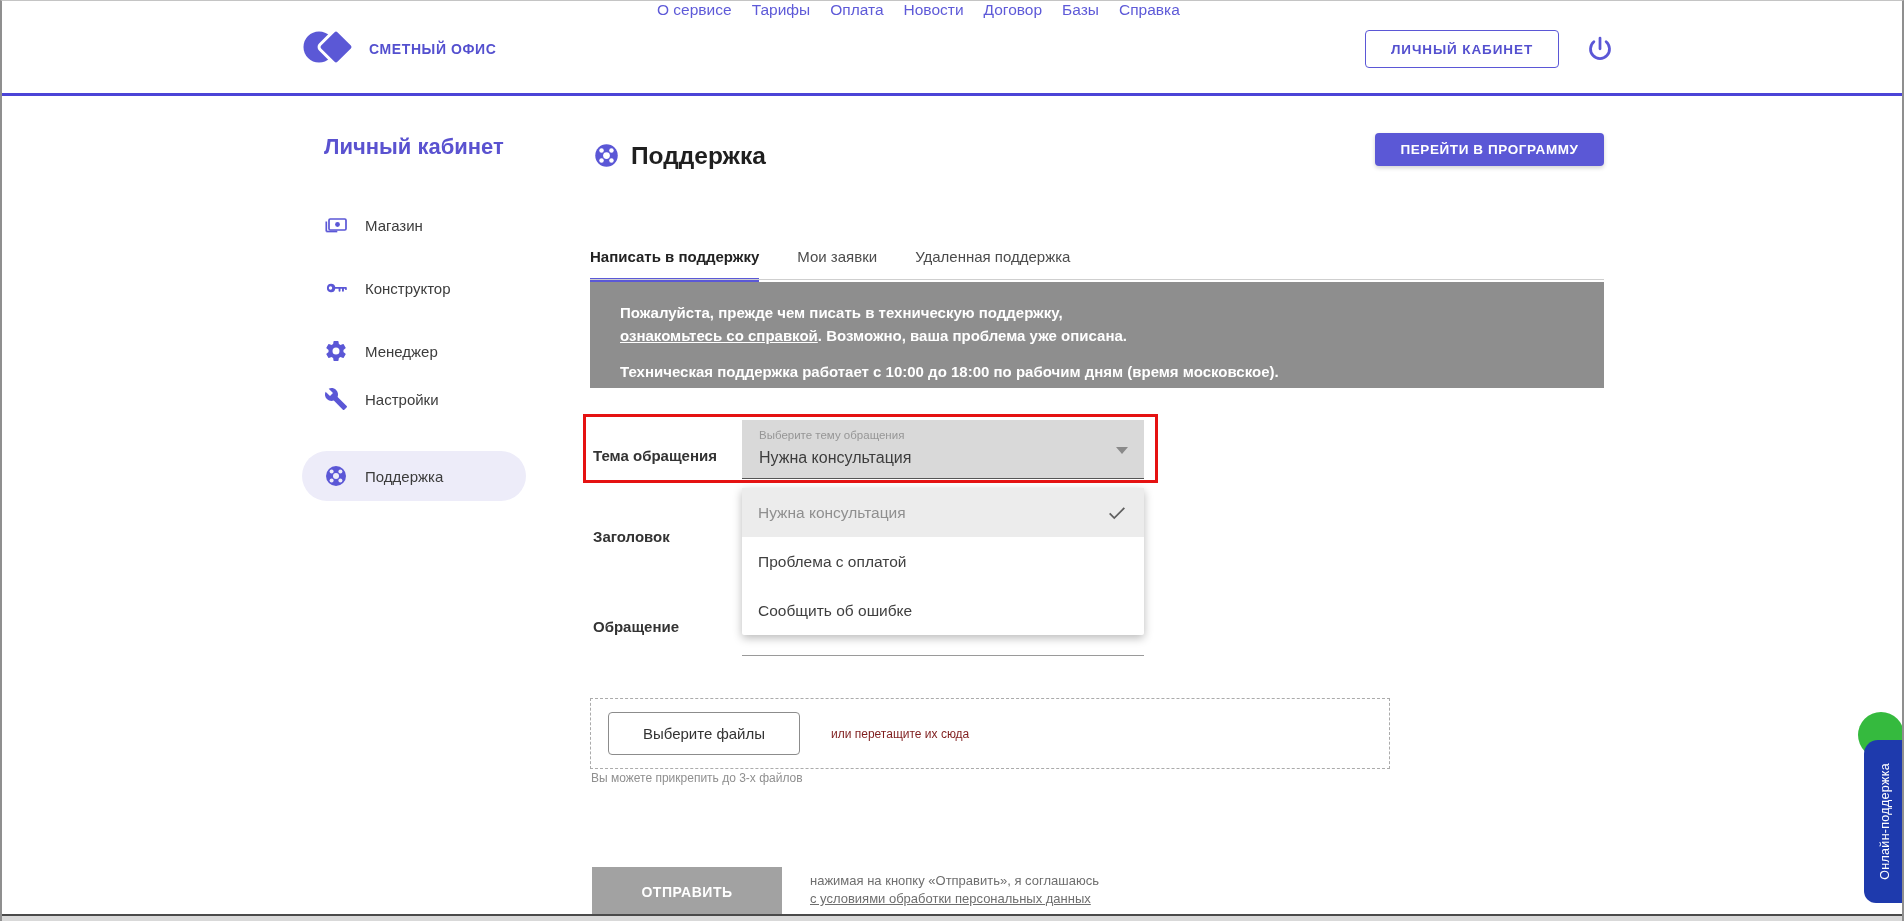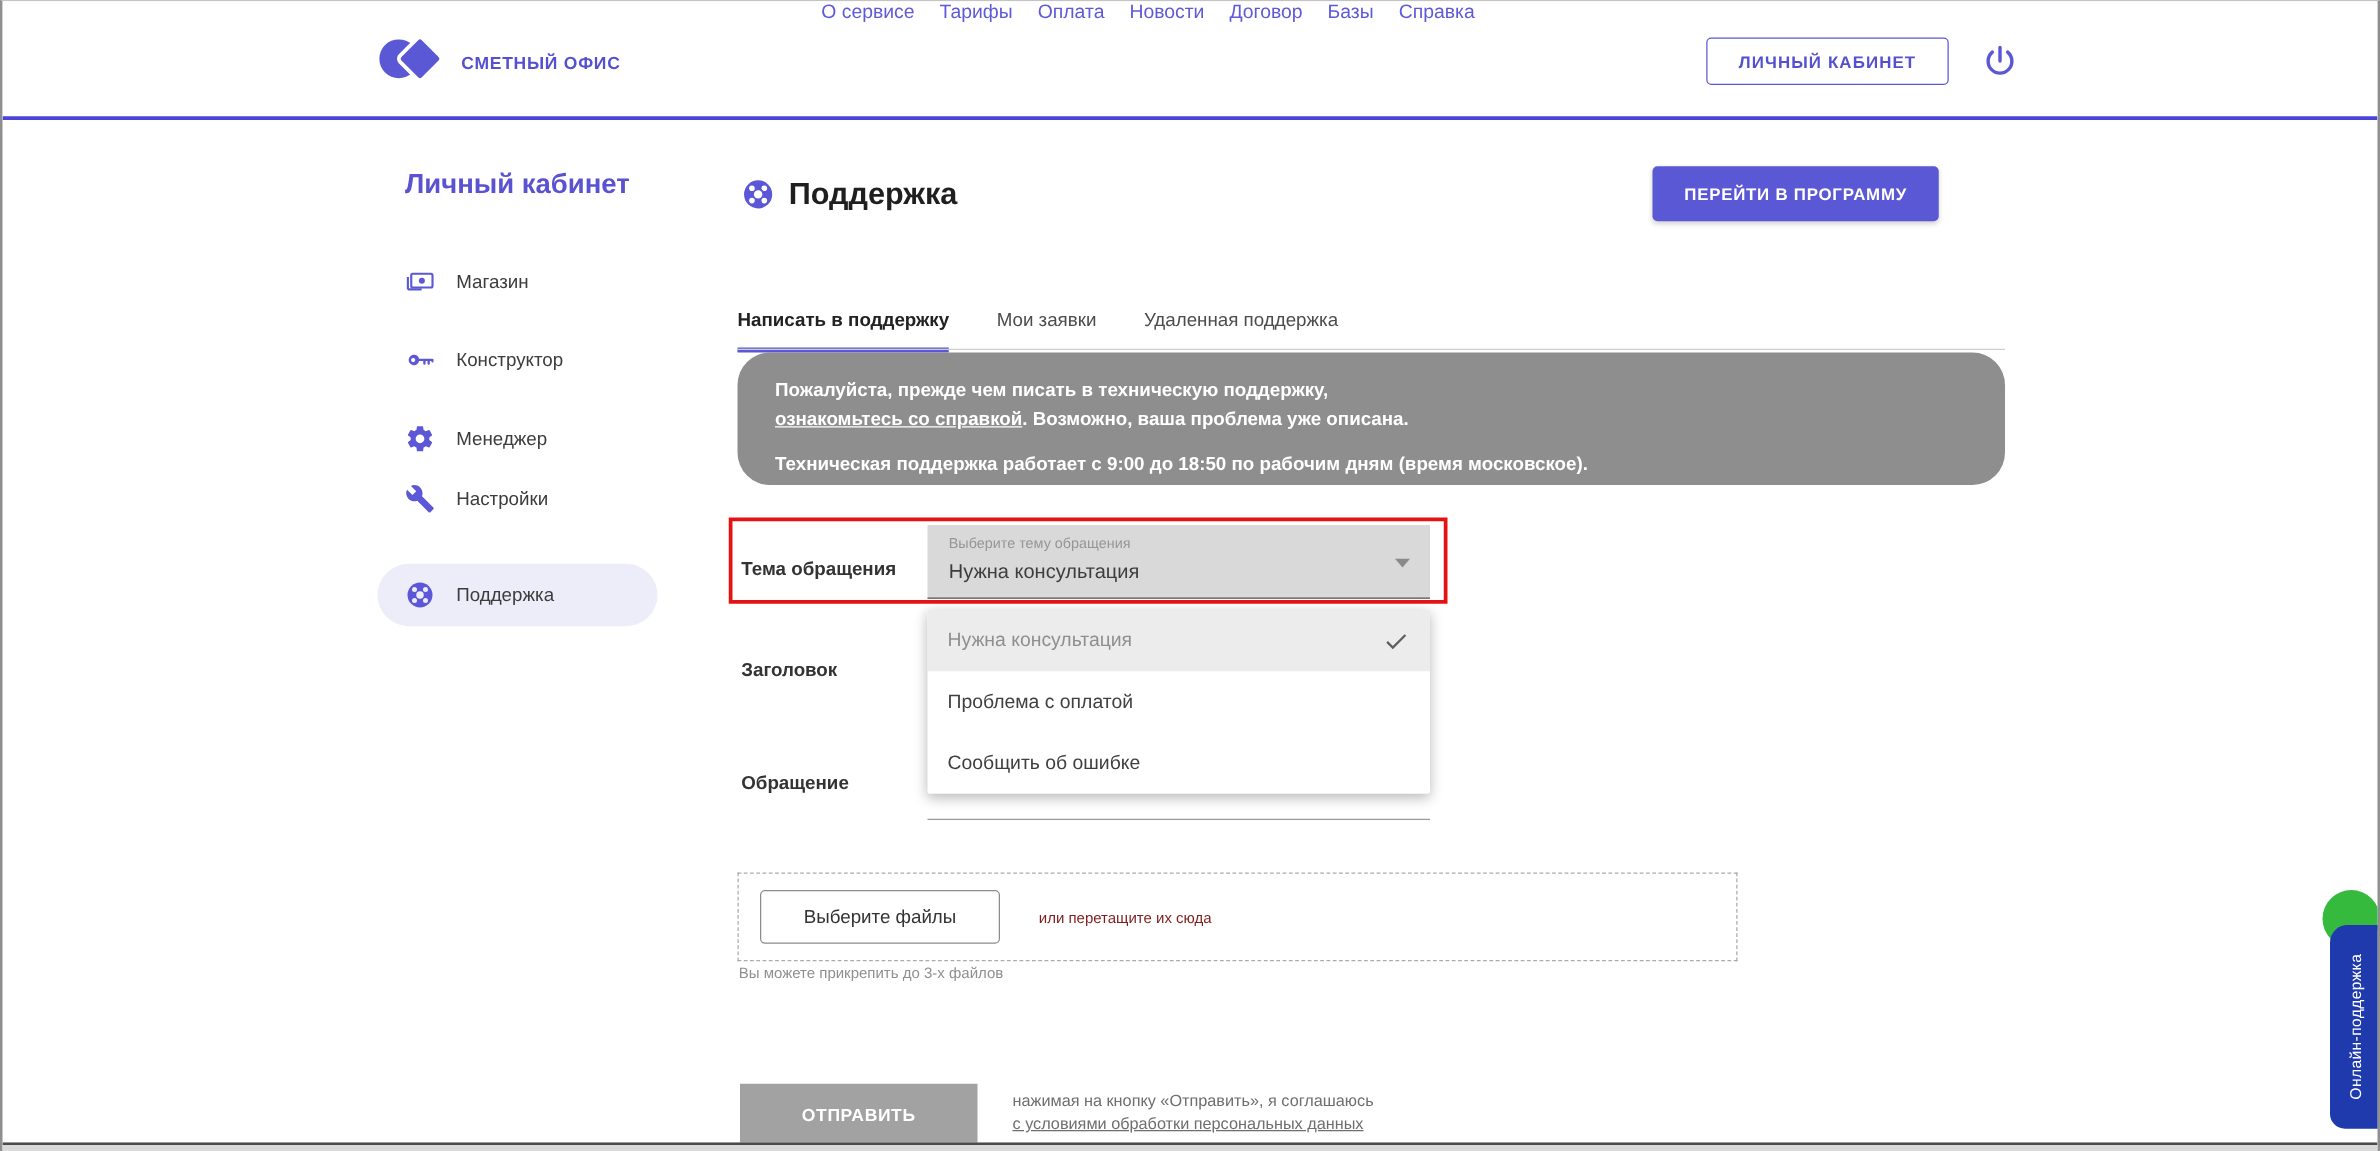--- a/index.html
+++ b/index.html
@@ -28,30 +28,30 @@
   .side-item { position:absolute; left:300px; width:224px; height:50px; display:flex; align-items:center; gap:17px;
     padding-left:22px; color:#3c3c3c; font-size:15px; cursor:pointer; border-radius:25px; }
   .side-item.active { background:#edecf9; }
   .side-icon { width:24px; height:24px; color:#5b57d6; flex:0 0 24px; }
   .side-icon svg { width:100%; height:100%; }
   
   .page-title-icon { position:absolute; left:591px; top:141px; width:27px; height:27px; color:#5b57d6; }
   .page-title-icon svg { width:100%; height:100%; }
   .page-title { position:absolute; left:629px; top:141px; font-size:24.5px; font-weight:700; color:#1f1f1f; }
   .program-btn {
-    position:absolute; left:1320px; top:132px; width:229px; height:44px;
+    position:absolute; left:1373px; top:132px; width:229px; height:33px;
     background:#5b58d6; border-radius:4px; color:#fff; font-size:13.5px; font-weight:700; letter-spacing:.6px;
     display:flex; align-items:center; justify-content:center; cursor:pointer; box-shadow:0 2px 4px rgba(0,0,0,.18);
   }
   .tabs { position:absolute; left:588px; top:247px; display:flex; gap:38px; }
   .tab { font-size:15px; color:#4c4c4c; padding-bottom:13px; cursor:pointer; }
   .tab.active { font-weight:700; color:#222; border-bottom:4px solid #5b58d6; }
   .tabs-hairline { position:absolute; left:588px; top:278px; width:1014px; height:1px; background:#cfcfcf; }
   .notice { position:absolute; left:588px; top:281px; width:1014px; height:106px; background:#8e8e8e;
-    color:#fff; font-size:15px; font-weight:700; padding:19px 30px; line-height:23px;border-radius:26px; }
+    color:#fff; font-size:15px; font-weight:700; padding:19px 30px; line-height:23px; }
   .notice p + p { margin-top:13px; }
   .notice-link { text-decoration:underline; cursor:pointer; }
   
   .annotation-box { position:absolute; left:581px; top:413px; width:575px; height:69px;
     border:3px solid #e51212; z-index:6; pointer-events:none; }
   .field-label { position:absolute; left:591px; font-size:15px; font-weight:700; color:#333; }
   .topic-select { position:absolute; left:740px; top:419px; width:402px; height:59px; background:#d9d9d9;
     border-bottom:1px solid #555; cursor:pointer; z-index:2; }
   .topic-select .float-label { position:absolute; left:17px; top:9px; font-size:11.5px; color:#969696; }
   .topic-select .value { position:absolute; left:17px; top:29px; font-size:16px; color:#3d3d3d; }
@@ -192,21 +192,21 @@
   <div class="tabs">
     <span class="tab active">Написать в поддержку</span>
     <span class="tab">Мои заявки</span>
     <span class="tab">Удаленная поддержка</span>
   </div>
   <div class="tabs-hairline"></div>
 
   <div class="notice">
     <p><span>Пожалуйста, прежде чем писать в техническую поддержку,</span><br>
       <span class="notice-link">ознакомьтесь со справкой</span><span>. Возможно, ваша проблема уже описана.</span></p>
-    <p>Техническая поддержка работает с 9:00 до 18:50 по рабочим дням (время московское).</p>
+    <p>Техническая поддержка работает с 10:00 до 18:00 по рабочим дням (время московское).</p>
   </div>
 
   <div class="annotation-box"></div>
 
   <div class="field-label" style="top:446px;">Тема обращения</div>
   <div class="topic-select">
     <span class="float-label">Выберите тему обращения</span>
     <span class="value">Нужна консультация</span>
     <span class="caret"></span>
   </div>

